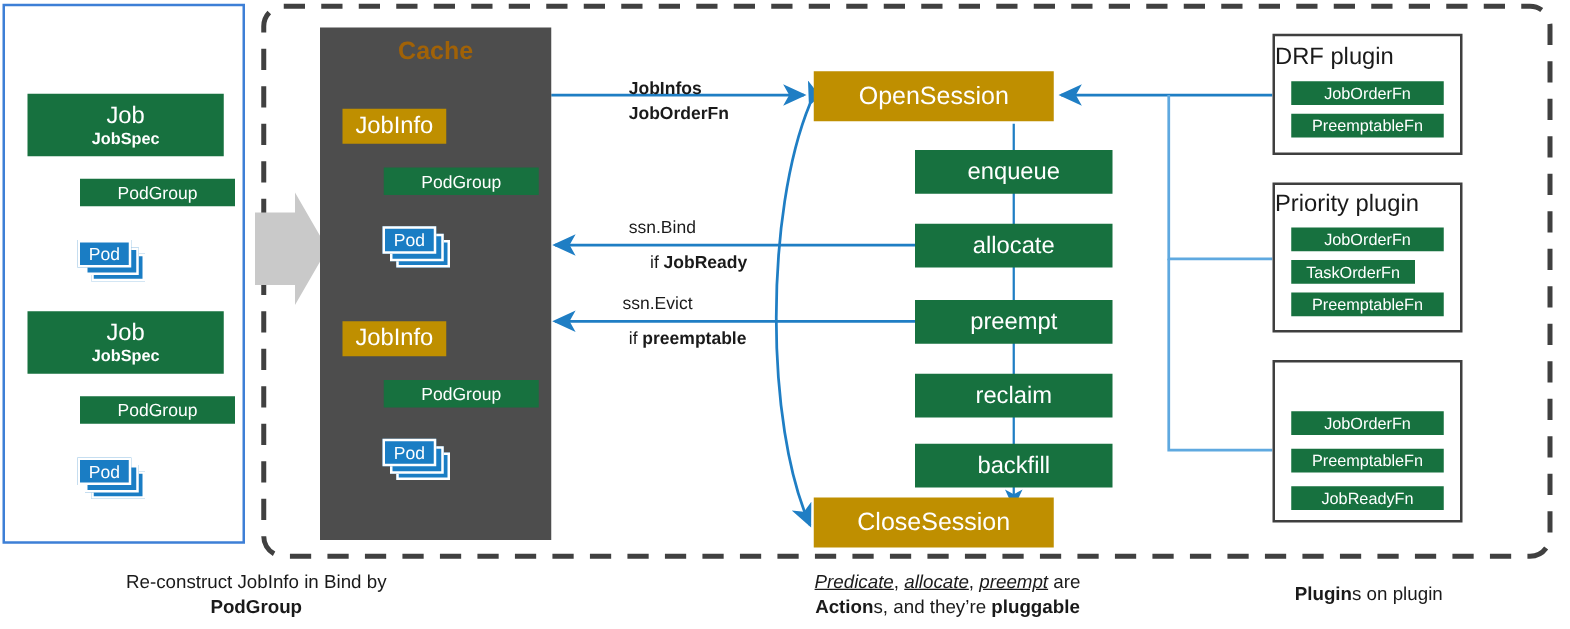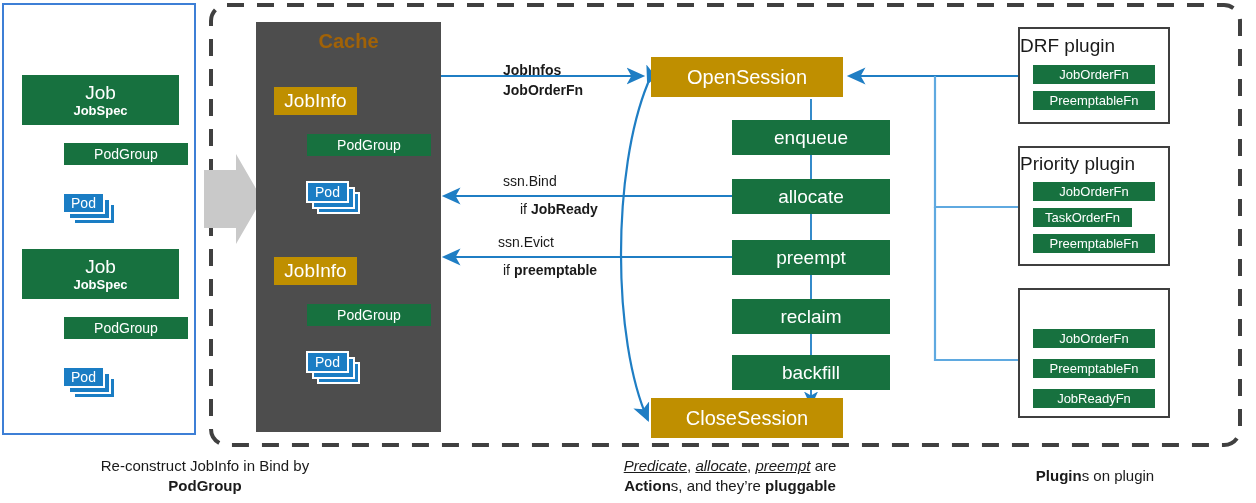--- a/index.html
+++ b/index.html
@@ -186,20 +186,20 @@
   <div class="fn-box" style="left:13px;top:39px;width:122px;height:19px;">JobOrderFn</div>
   <div class="fn-box" style="left:13px;top:69px;width:122px;height:19px;">PreemptableFn</div>
   <div class="fn-box" style="left:13px;top:99px;width:122px;height:19px;">JobReadyFn</div>
 </div>
 
 <div class="caption" style="left:30px;top:456px;width:350px;">
   <span>Re-construct JobInfo in Bind by</span><br>
   <span class="b">PodGroup</span>
 </div>
 
-<div class="caption" style="left:560px;top:456px;width:340px;">
+<div class="caption" style="left:588px;top:456px;width:340px;">
   <span class="cap-it">Predicate</span><span>, </span><span class="cap-it">allocate</span><span>, </span><span class="cap-it">preempt</span><span> are</span><br>
   <span class="b">Action</span><span>s, and they’re </span><span class="b">pluggable</span>
 </div>
 
 <div class="caption" style="left:985px;top:466px;width:220px;">
   <span class="b">Plugin</span><span>s on plugin</span>
 </div>
 
 </body></html>

